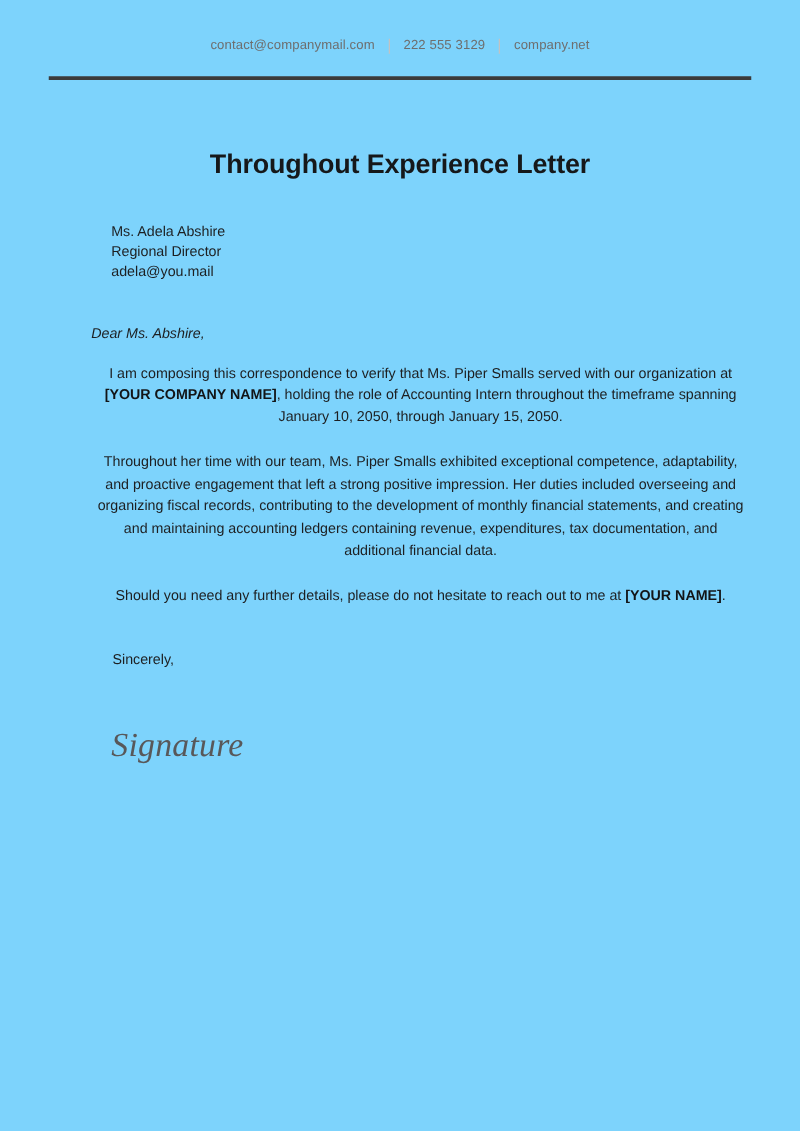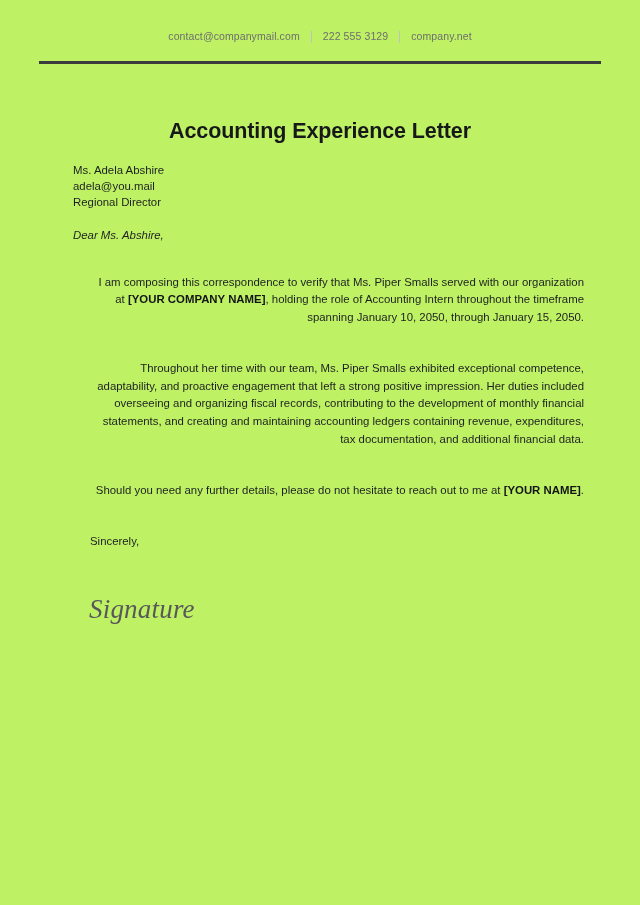--- a/index.html
+++ b/index.html
@@ -13,21 +13,21 @@
     background: #ffffff;
     font-family: "Liberation Sans", sans-serif;
     -webkit-font-smoothing: antialiased;
     overflow: hidden;
   }
 
   .page {
     position: relative;
     width: 640px;
     height: 905px;
-    background: #bef264;
+    background: #7dd3fc;
     box-sizing: border-box;
   }
 
   
   .letterhead {
     padding-top: 26px;
     text-align: center;
   }
   .contact-line {
     display: inline-flex;
@@ -77,46 +77,46 @@
 
   .date {
     margin: 0;
     padding-top: 64px;
     font-size: 11.4px;
     color: #1d1f21;
     line-height: 1.55;
   }
 
   .recipient {
-    margin: 0;
+    margin: 16px;
     padding-top: 18px;
     font-size: 11.4px;
     color: #1d1f21;
     line-height: 1.42;
   }
   .recipient span {
     display: block;
   }
 
   .salutation {
     margin: 0;
     padding-top: 18px;
     font-size: 11.4px;
     color: #1d1f21;
     font-style: italic;
   }
 
   .para {
-    margin: 16px;
+    margin: 1px;
     padding-top: 17px;
     font-size: 11.4px;
     color: #1d1f21;
     line-height: 1.56;
     max-width: 527px;
-    text-align: right;
+    text-align: center;
   }
 
   .ph {
     font-weight: bold;
     color: #121416;
   }
 
   .closing {
     margin: 17px;
     padding-top: 18px;
@@ -144,29 +144,29 @@
     <div class="contact-line">
       <span class="contact-item">contact@companymail.com</span>
       <span class="contact-sep"></span>
       <span class="contact-item">222 555 3129</span>
       <span class="contact-sep"></span>
       <span class="contact-item">company.net</span>
     </div>
     <div class="rule"></div>
   </div>
 
-  <h1 class="title">Accounting Experience Letter</h1>
+  <h1 class="title">Throughout Experience Letter</h1>
 
   <div class="body-wrap">
 
 
     <div class="recipient">
       <span>Ms. Adela Abshire</span>
+      <span>Regional Director</span>
       <span>adela@you.mail</span>
-      <span>Regional Director</span>
     </div>
 
     <p class="salutation">Dear Ms. Abshire,</p>
 
     <p class="para"><span>I am composing this correspondence to verify that Ms. Piper Smalls served with our organization at </span><span class="ph">[YOUR COMPANY NAME]</span><span>, holding the role of Accounting Intern throughout the timeframe spanning January 10, 2050, through January 15, 2050.</span></p>
 
     <p class="para">Throughout her time with our team, Ms. Piper Smalls exhibited exceptional competence, adaptability, and proactive engagement that left a strong positive impression. Her duties included overseeing and organizing fiscal records, contributing to the development of monthly financial statements, and creating and maintaining accounting ledgers containing revenue, expenditures, tax documentation, and additional financial data.</p>
 
 
     <p class="para"><span>Should you need any further details, please do not hesitate to reach out to me at </span><span class="ph">[YOUR NAME]</span><span>.</span></p>

